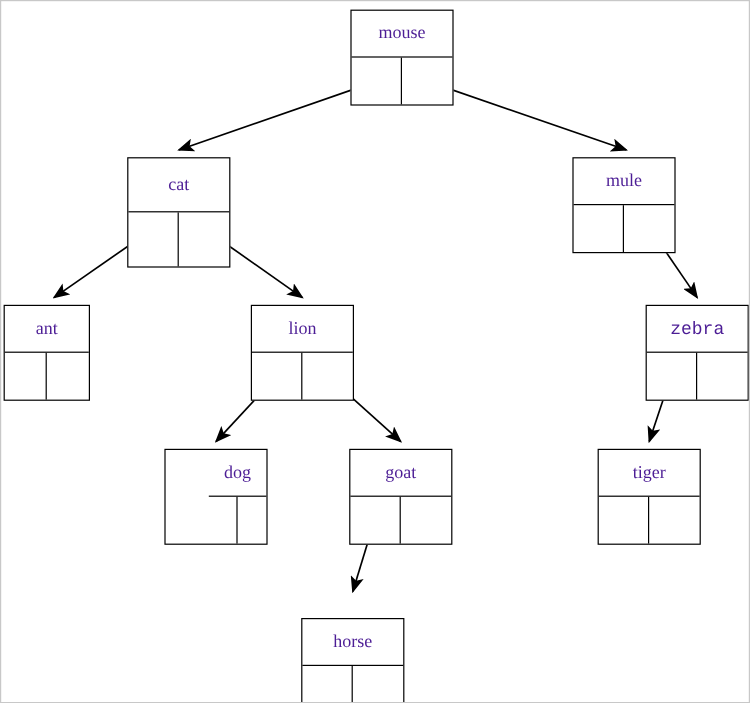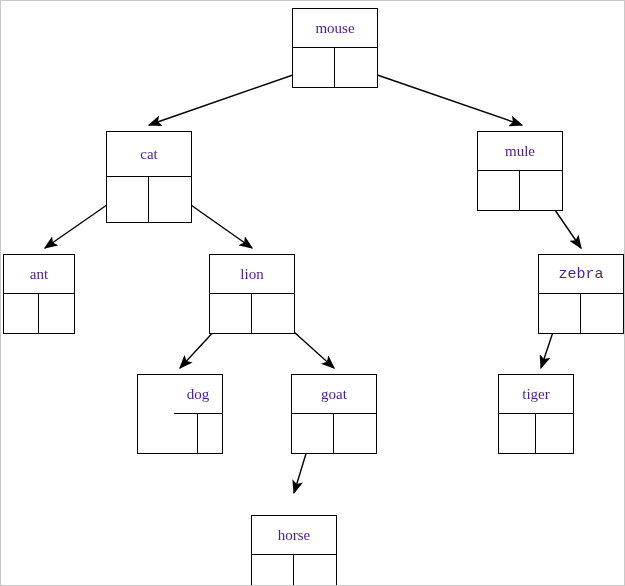--- a/index.html
+++ b/index.html
@@ -133,21 +133,21 @@
           <div class="ptr-cell right"></div>
         </div>
       </div>
       <div class="node" style="left: 290px; top: 373px; width: 86px; height: 80px;">
         <div class="node-label">goat</div>
         <div class="node-ptrs">
           <div class="ptr-cell left"></div>
           <div class="ptr-cell right"></div>
         </div>
       </div>
-      <div class="node" style="left: 497px; top: 373px; width: 76px; height: 80px;">
+      <div class="node" style="left: 497px; top: 373px; width: 86px; height: 80px;">
         <div class="node-label">tiger</div>
         <div class="node-ptrs">
           <div class="ptr-cell left"></div>
           <div class="ptr-cell right"></div>
         </div>
       </div>
       <div class="node" style="left: 250px; top: 514px; width: 86px; height: 80px;">
         <div class="node-label">horse</div>
         <div class="node-ptrs">
           <div class="ptr-cell left"></div>

